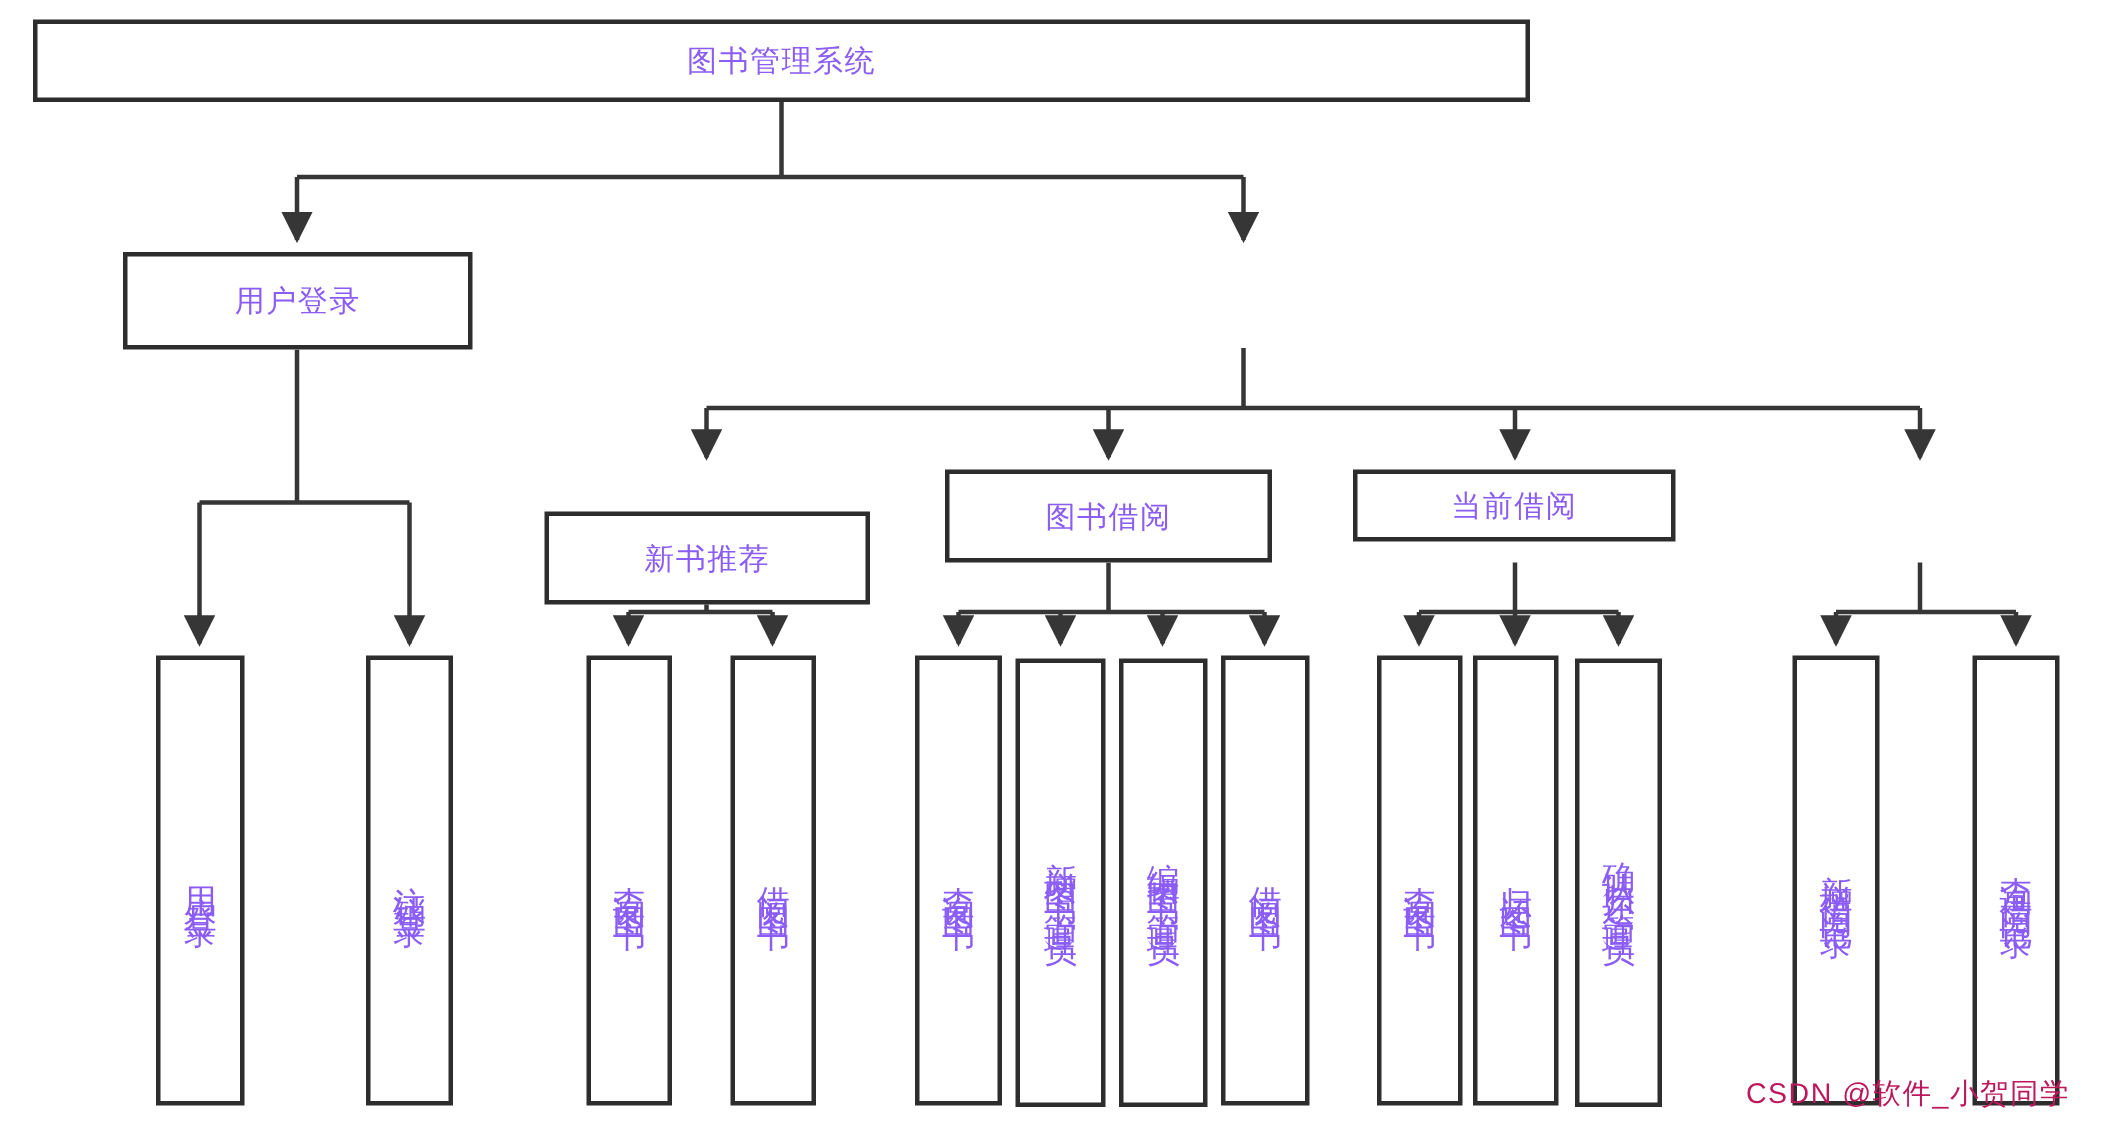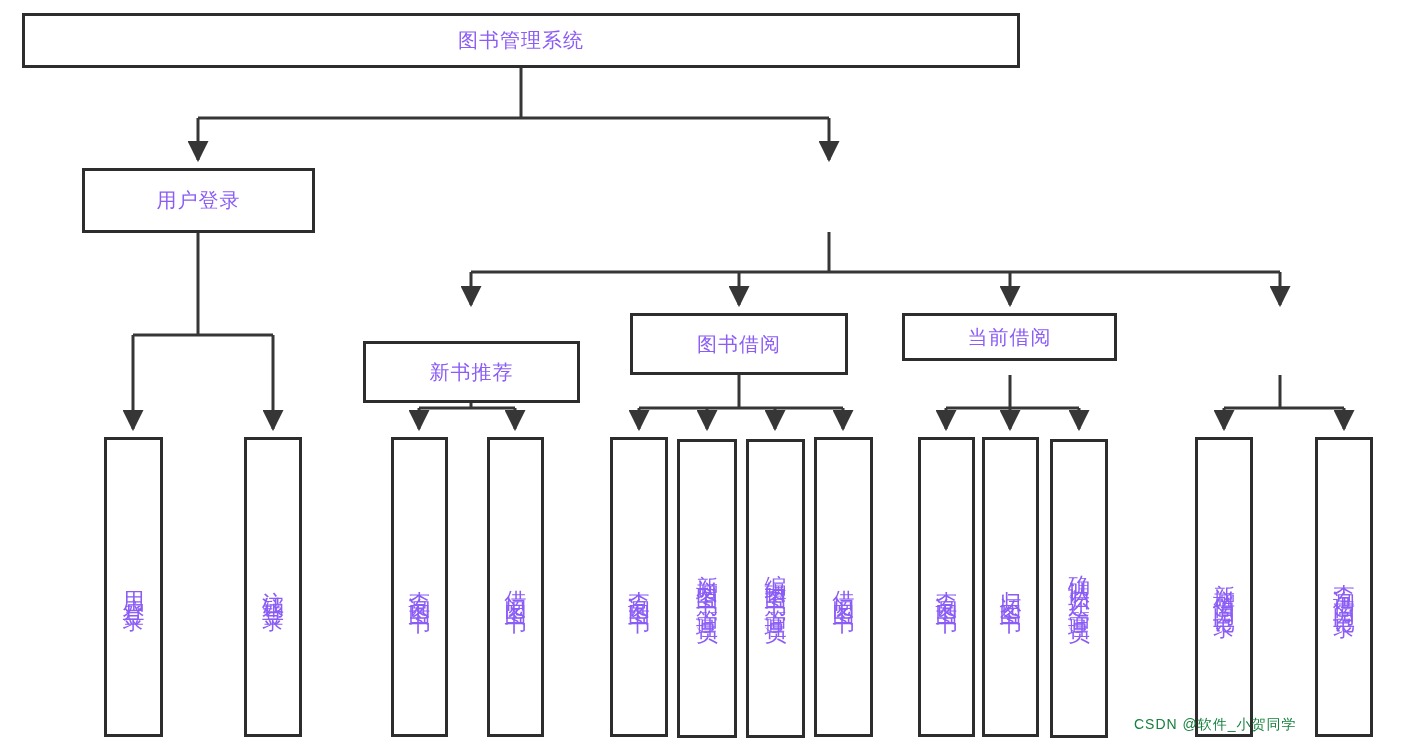--- a/index.html
+++ b/index.html
@@ -27,23 +27,23 @@
   .leaf .lbl{
     writing-mode:vertical-rl;
     text-orientation:mixed;
     font-size:22px;
     line-height:1;
     letter-spacing:7px;
     white-space:nowrap;
   }
   .watermark{
     position:absolute;z-index:3;
-    left:1134px;top:716px;
-    font-size:14px;
-    color:#15803d;
+    left:1164px;top:716px;
+    font-size:19px;
+    color:#be185d;
     letter-spacing:1px;
     white-space:nowrap;
   }
 </style>
 </head>
 <body>
 
 <div class="stage">
 
   <svg class="wires" width="1405" height="747" viewBox="0 0 1405 747">

